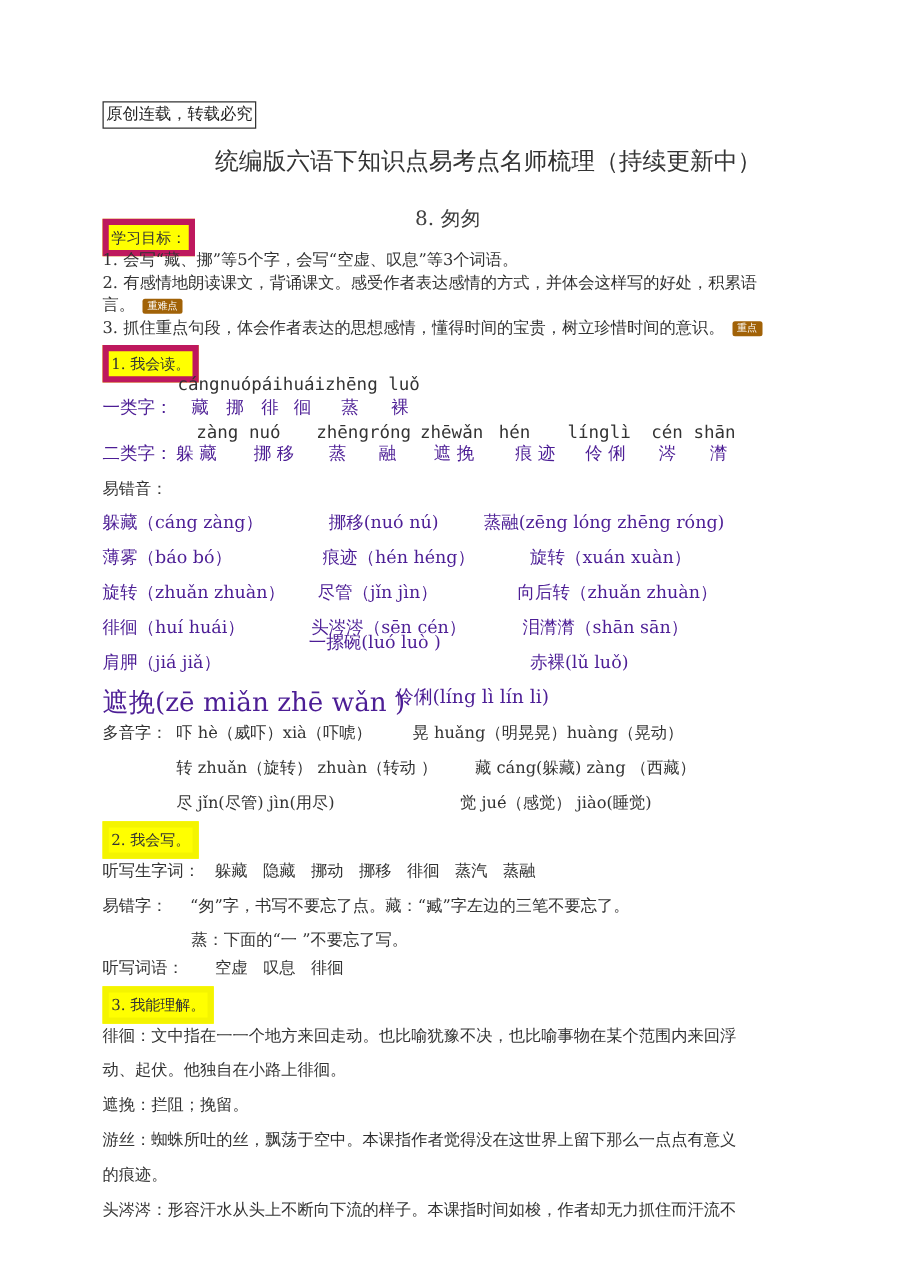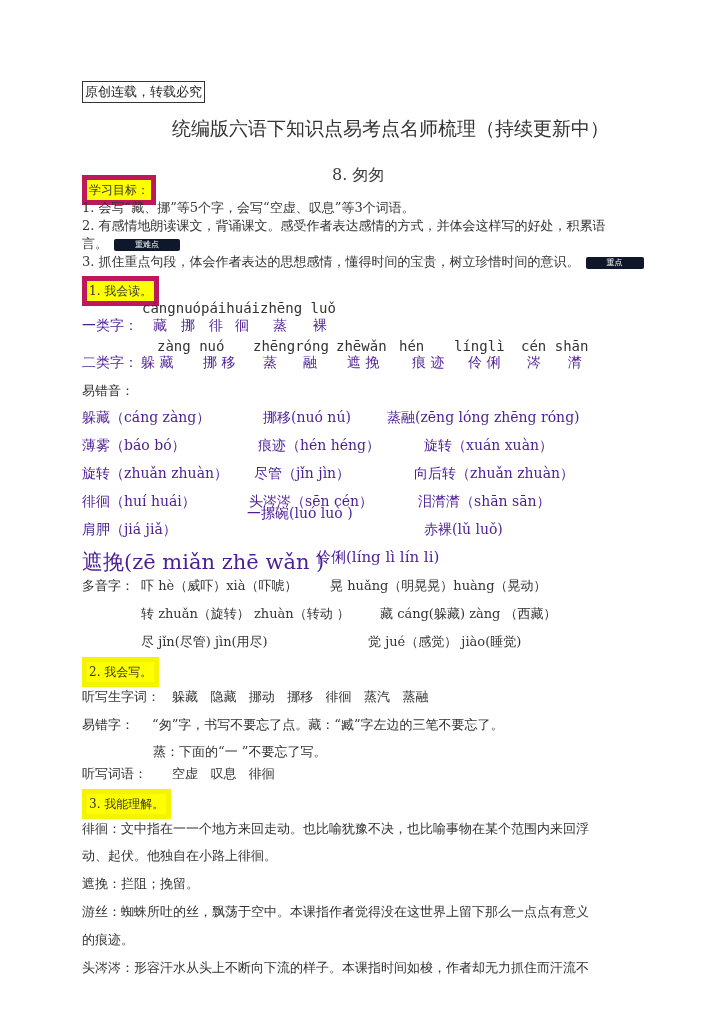--- a/index.html
+++ b/index.html
@@ -16,22 +16,22 @@
     .title { left: 172px; top: 116px; font-size: 19px; color: #333; }
     .subtitle { left: 332px; top: 148px; font-size: 16px; color: #404040; margin-top: 17px; }
     .hl {
       background: #ffff00; border: 5px solid #be185d; padding: 0 2px;
       font-size: 12px; height: 20px; line-height: 20px; color: #333;
     }
     .hl.soft { border-color: #f4f400; }
     .t { font-size: 13px; color: #333; }
     .t14 { font-size: 14px; color: #4c1d95; }
     .badge {
-      display: inline-block; background: #0f172a; color: #fff;
-      font-size: 8px; line-height: 12px; padding: 0 21px; border-radius: 2px;
+      display: inline-block; background: #a16207; color: #fff;
+      font-size: 8px; line-height: 12px; padding: 0 4px; border-radius: 2px;
       vertical-align: middle; margin-left: 6px;
       font-family: "DejaVu Sans", sans-serif;
     }
     .py { font-family: "DejaVu Sans Mono", "Liberation Mono", monospace; font-size: 14px; color: #333; text-align: center; }
   </style>
 </head>
 <body>
 
 <div class="abs stamp">原创连载，转载必究</div>
 <div class="abs title">统编版六语下知识点易考点名师梳理（持续更新中）</div>

